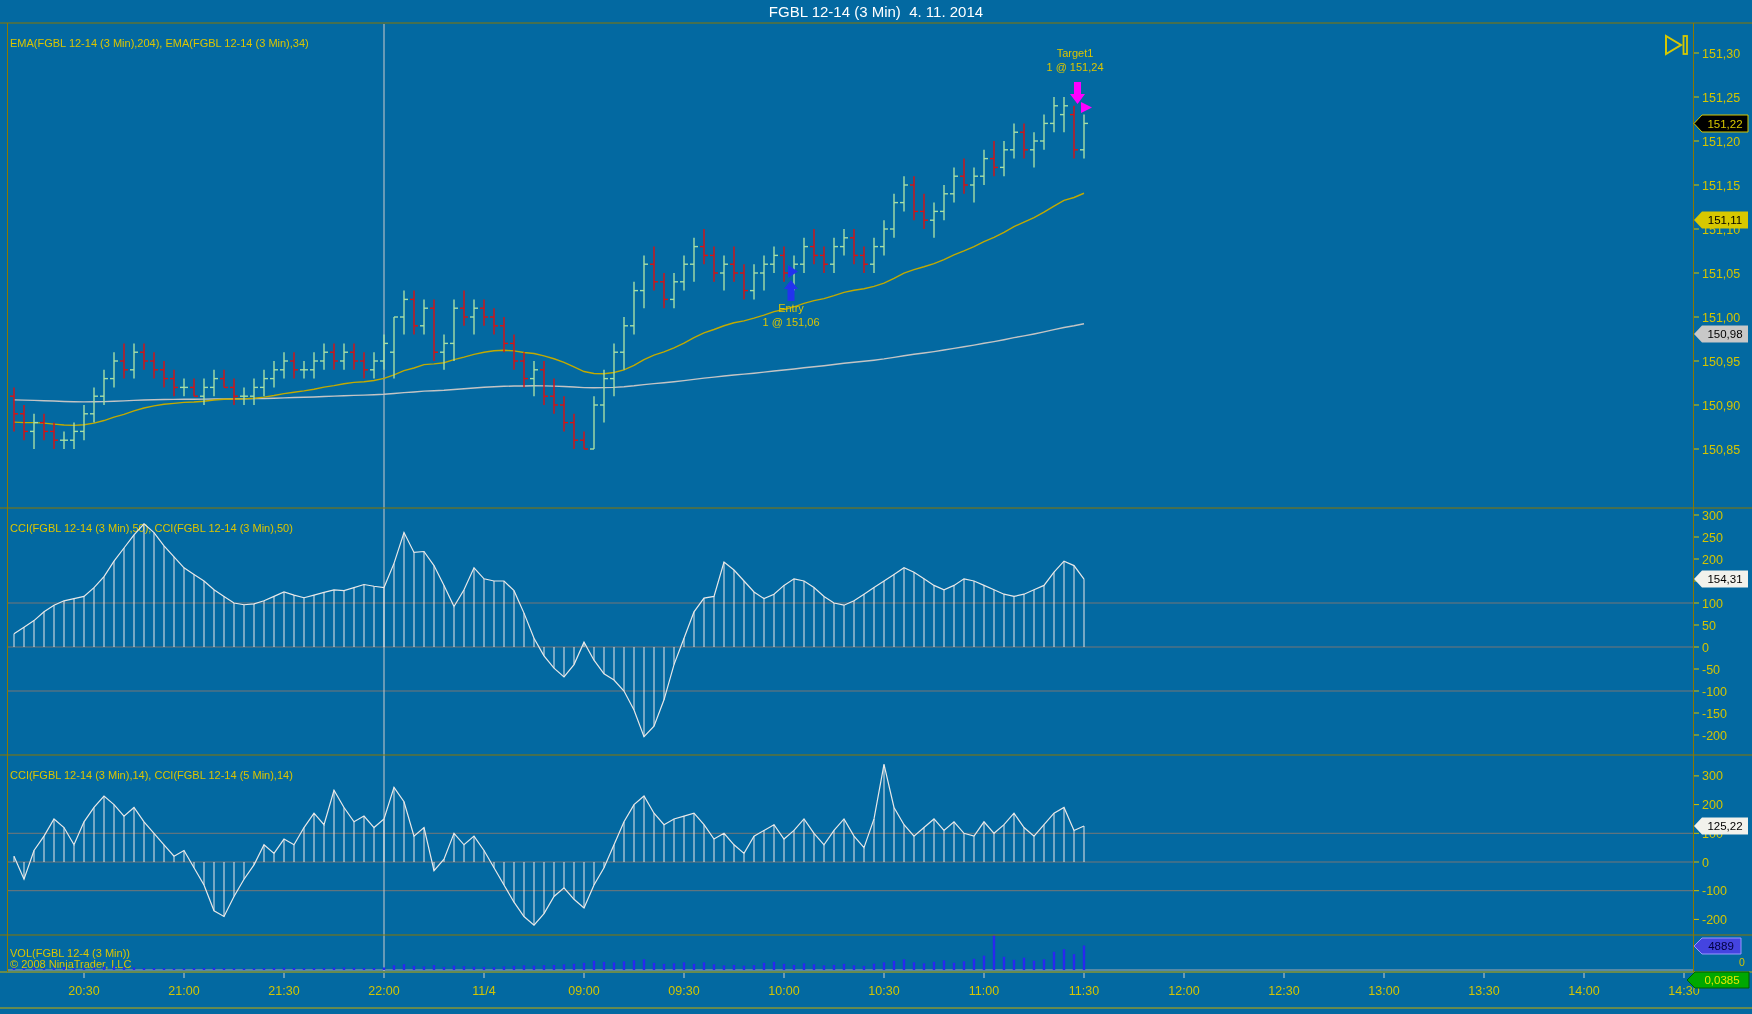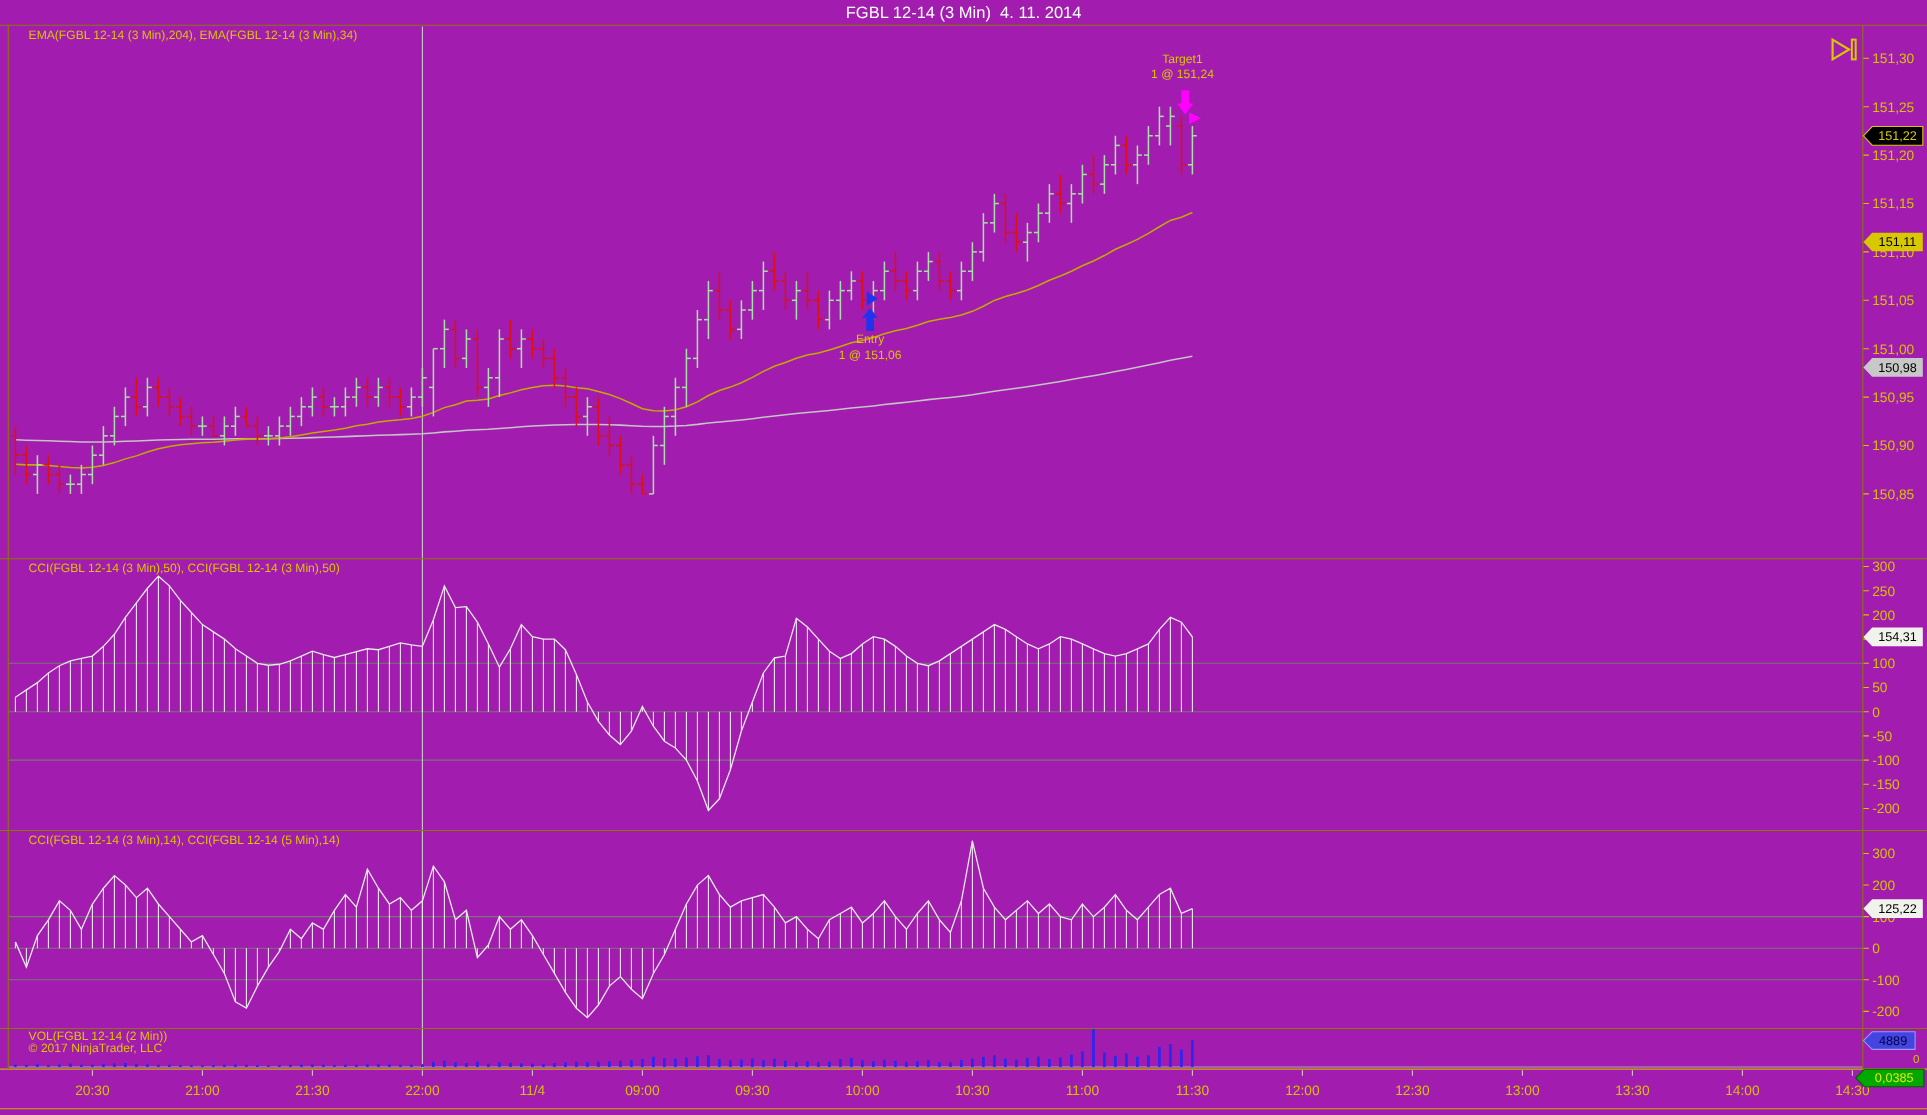--- a/index.html
+++ b/index.html
@@ -1,37 +1,37 @@
 <!DOCTYPE html>
 <html><head>
 <meta charset="utf-8">
 <style>
   html,body{margin:0;padding:0;background:#000;}
-  .root{position:relative;width:1752px;height:1014px;background:#a21caf;overflow:hidden;
+  .root{position:relative;width:1752px;height:1014px;background:#0369a1;overflow:hidden;
         font-family:"Liberation Sans",sans-serif;}
   .title{position:absolute;top:3px;left:0;width:100%;text-align:center;color:#ffffff;
          font-size:15px;white-space:pre;}
-  .panel-label{position:absolute;left:26px;color:#dcc500;font-size:11px;line-height:11.5px;white-space:pre;}
+  .panel-label{position:absolute;left:10px;color:#dcc500;font-size:11px;line-height:11.5px;white-space:pre;margin-top:11px;}
   #chart-svg{position:absolute;left:0;top:0;}
   #chart-svg text{font-family:"Liberation Sans",sans-serif;}
   .ax{font-size:12.5px;}
   .mk{font-size:11.5px;}
   .an{font-size:11px;}
 </style>
 </head>
 <body>
 
 <div class="root">
   <div class="title">FGBL 12-14 (3 Min)  4. 11. 2014</div>
 
   <div class="panel-label" style="top:27px">EMA(FGBL 12-14 (3 Min),204), EMA(FGBL 12-14 (3 Min),34)</div>
   <div class="panel-label" style="top:512px">CCI(FGBL 12-14 (3 Min),50), CCI(FGBL 12-14 (3 Min),50)</div>
   <div class="panel-label" style="top:759px">CCI(FGBL 12-14 (3 Min),14), CCI(FGBL 12-14 (5 Min),14)</div>
-  <div class="panel-label" style="top:937px">VOL(FGBL 12-14 (2 Min))</div>
-  <div class="panel-label" style="top:948px">© 2017 NinjaTrader, LLC</div>
+  <div class="panel-label" style="top:937px">VOL(FGBL 12-4 (3 Min))</div>
+  <div class="panel-label" style="top:948px">© 2008 NinjaTrader, LLC</div>
 
   <svg id="chart-svg" width="1752" height="1014">
     <g id="plot-layer">
         <line x1="8" y1="603" x2="1693" y2="603" stroke="#777777" stroke-width="1"></line>
         <line x1="8" y1="647" x2="1693" y2="647" stroke="#777777" stroke-width="1"></line>
         <line x1="8" y1="691" x2="1693" y2="691" stroke="#777777" stroke-width="1"></line>
         <line x1="8" y1="833.3" x2="1693" y2="833.3" stroke="#777777" stroke-width="1"></line>
         <line x1="8" y1="862" x2="1693" y2="862" stroke="#777777" stroke-width="1"></line>
         <line x1="8" y1="890.7" x2="1693" y2="890.7" stroke="#777777" stroke-width="1"></line>
         <line x1="8" y1="970" x2="1693" y2="970" stroke="#aaaaaa" stroke-width="1"></line>

